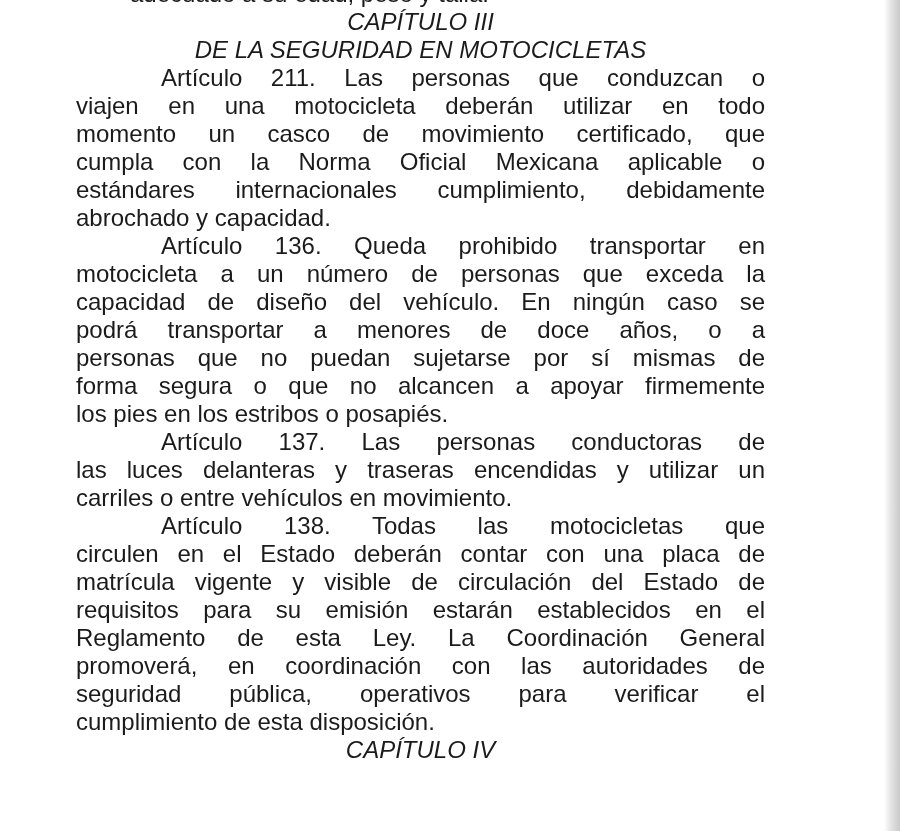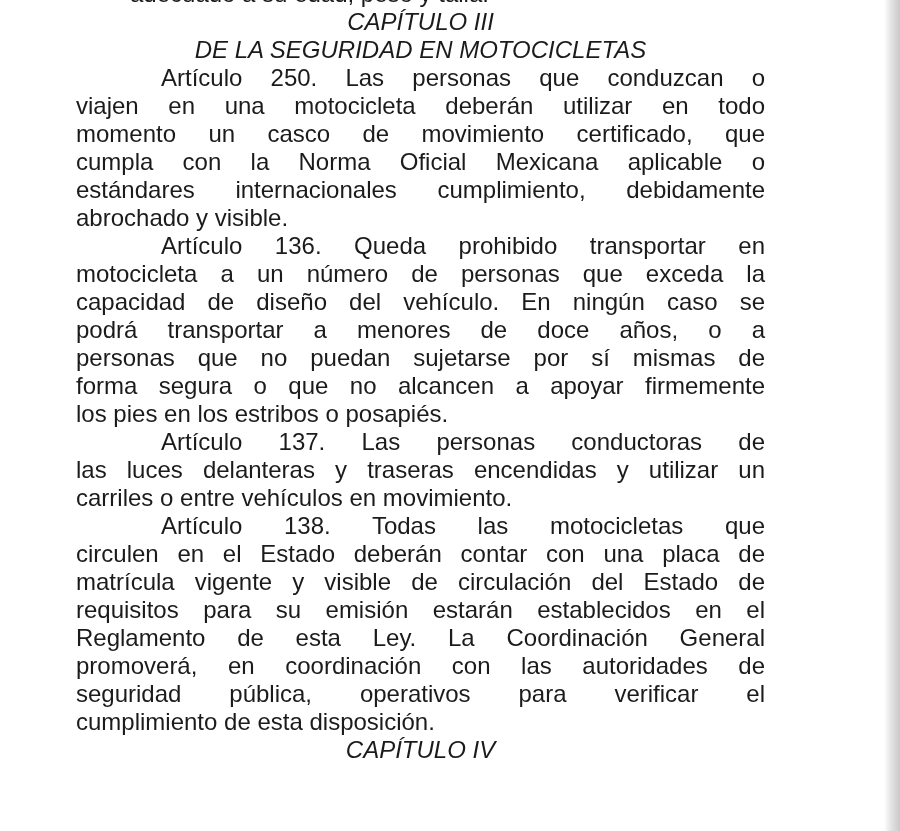--- a/index.html
+++ b/index.html
@@ -52,26 +52,26 @@
 
 <div class="doc">
   <div class="line partial-top">adecuado a su edad, peso y talla.</div>
 
   <div class="line heading">CAPÍTULO III</div>
 
   <div class="line heading">DE LA SEGURIDAD EN MOTOCICLETAS</div>
 
   <div>
       <div>
-        <div class="line first">Artículo 250. Las personas que conduzcan o</div>
+        <div class="line first">Artículo 211. Las personas que conduzcan o</div>
         <div class="line">viajen en una motocicleta deberán utilizar en todo</div>
         <div class="line">momento un casco de movimiento certificado, que</div>
         <div class="line">cumpla con la Norma Oficial Mexicana aplicable o</div>
         <div class="line">estándares internacionales cumplimiento, debidamente</div>
-        <div class="line last">abrochado y visible.</div>
+        <div class="line last">abrochado y capacidad.</div>
       </div>
       <div>
         <div class="line first">Artículo 136. Queda prohibido transportar en</div>
         <div class="line">motocicleta a un número de personas que exceda la</div>
         <div class="line">capacidad de diseño del vehículo. En ningún caso se</div>
         <div class="line">podrá transportar a menores de doce años, o a</div>
         <div class="line">personas que no puedan sujetarse por sí mismas de</div>
         <div class="line">forma segura o que no alcancen a apoyar firmemente</div>
         <div class="line last">los pies en los estribos o posapiés.</div>
       </div>

